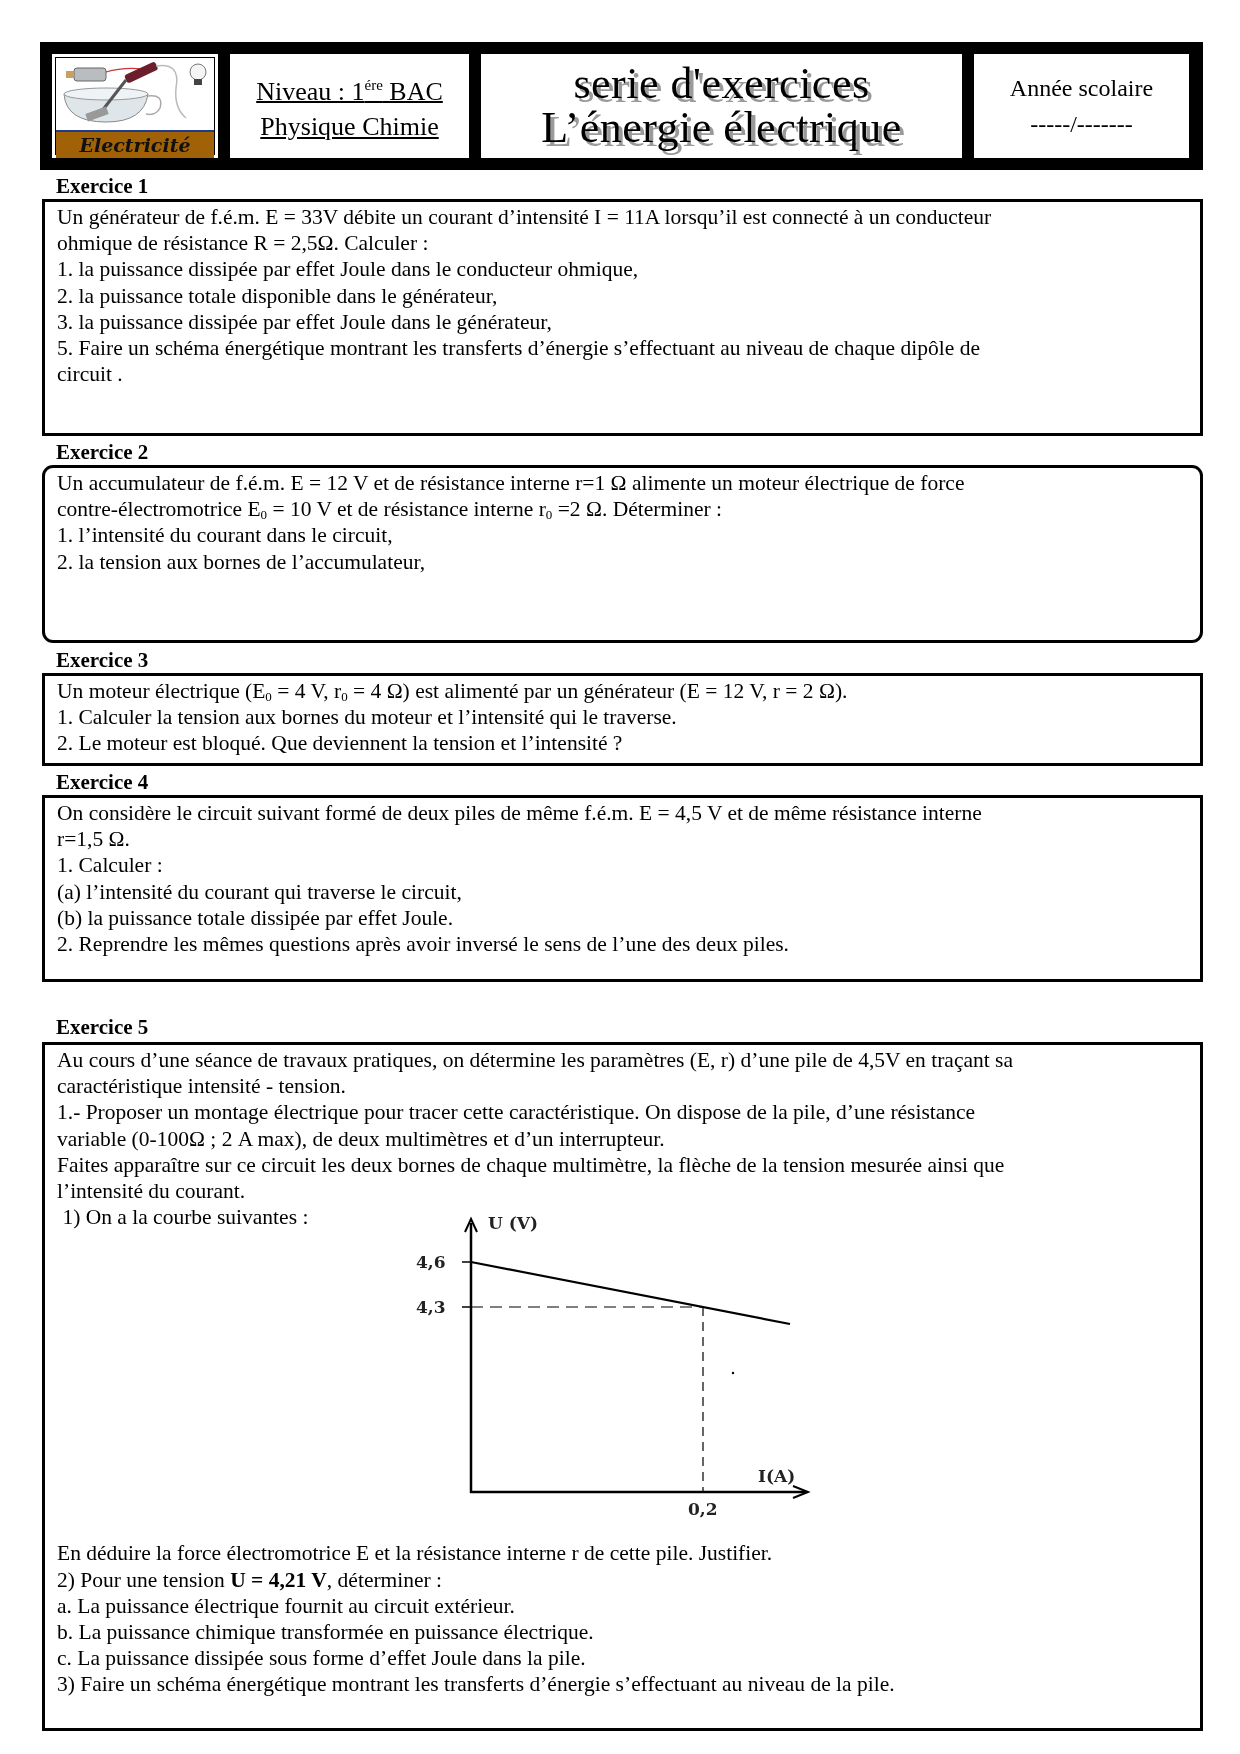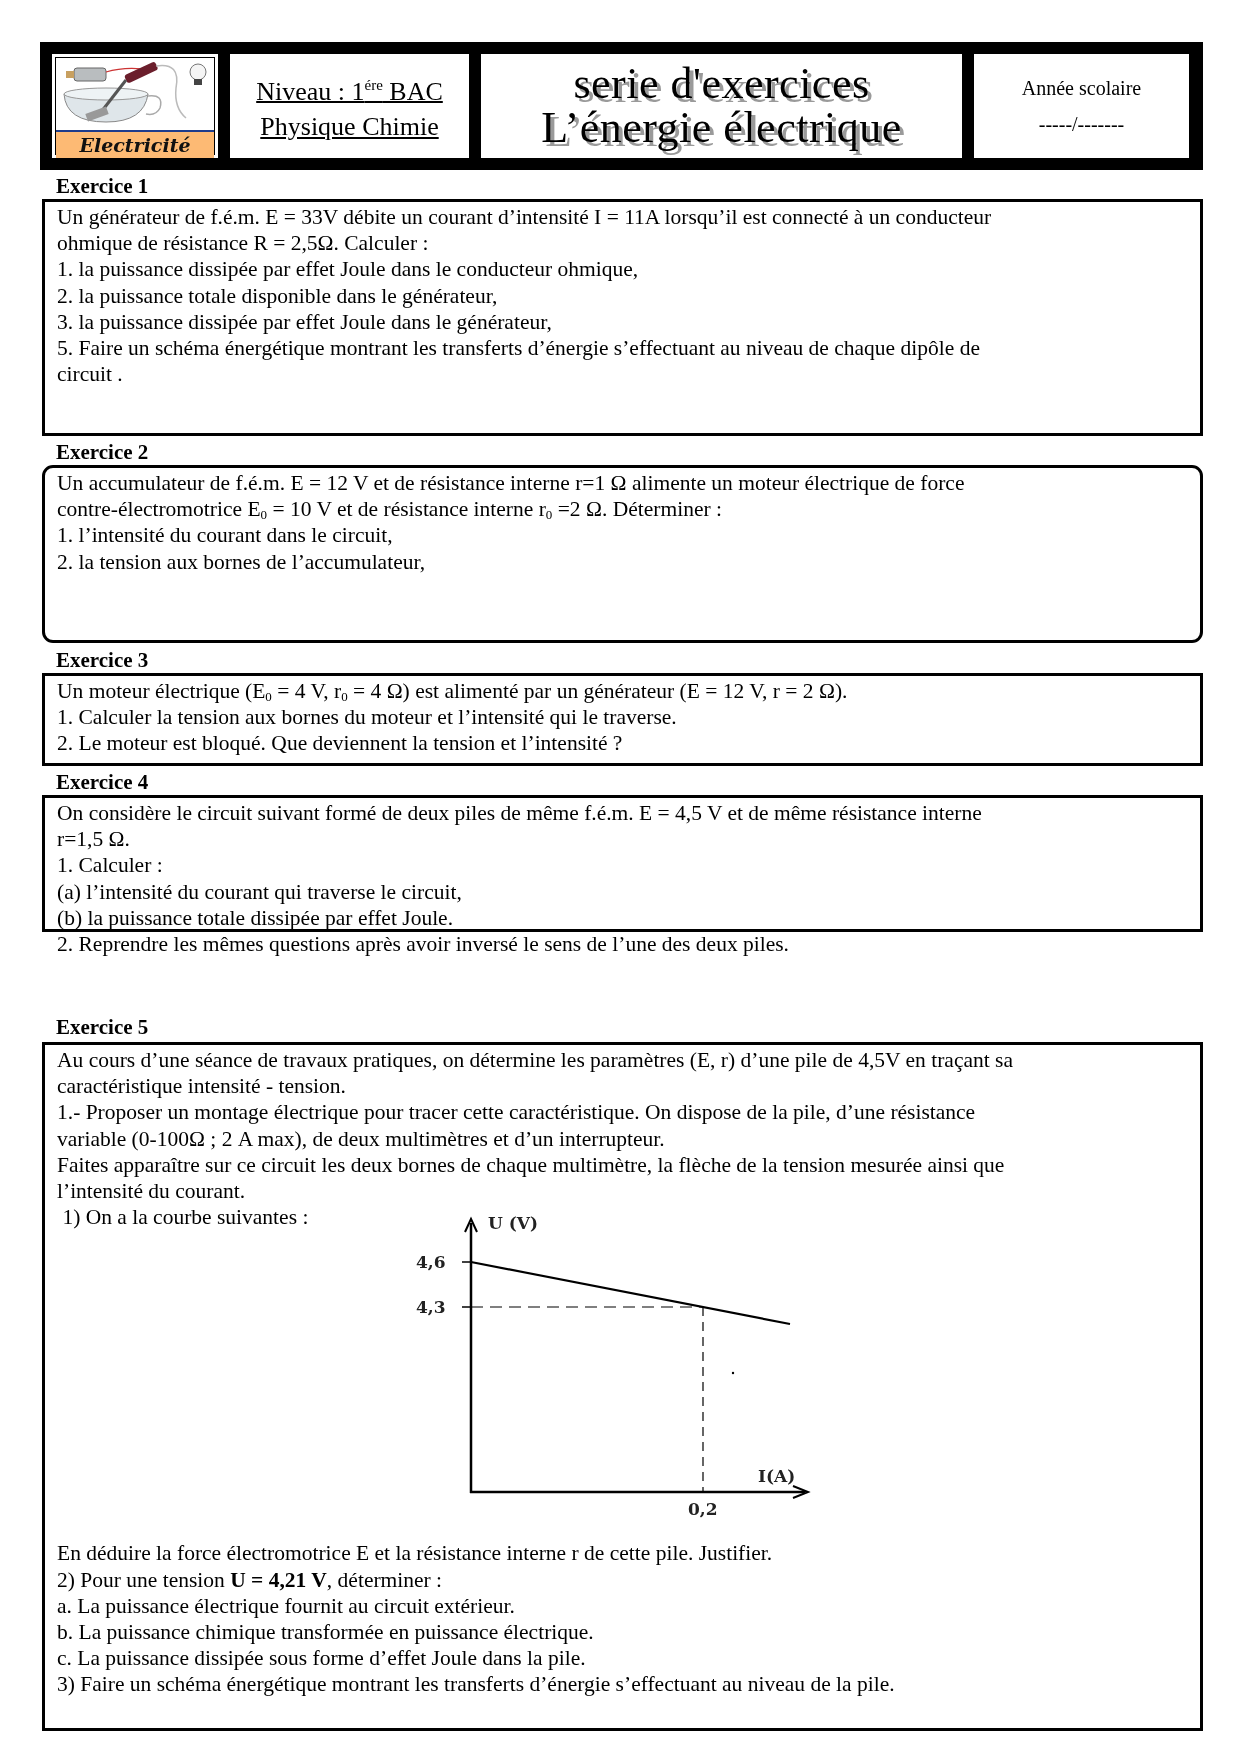--- a/index.html
+++ b/index.html
@@ -4,27 +4,27 @@
 <style>
   html, body { margin:0; padding:0; background:#ffffff; }
   body { width:1240px; height:1754px; position:relative; font-family:"Liberation Serif", serif; color:#000; overflow:hidden; }
 
   
   .header { position:absolute; left:40px; top:42px; width:1163px; height:128px; border:3px solid #000; box-sizing:border-box; background:#000; display:flex; gap:0; }
   .hcell { background:#fff; margin:6px 3px; box-sizing:border-box; border:3px solid #000; display:flex; align-items:center; justify-content:center; flex-direction:column; text-align:center; }
   .hcell.logo { width:172px; margin-left:6px; padding:3px; }
   .hcell.level { width:245px; font-size:26px; line-height:36px;text-decoration:underline; }
   .hcell.title { width:487px; }
-  .hcell.year { width:221px; margin-right:6px; font-size:20px; line-height:36px; }
+  .hcell.year { width:221px; margin-right:6px; font-size:24px; line-height:36px; }
   .level sup { font-size:15px; }
   .title-line { font-size:44px; line-height:44px; text-shadow:4px 4px 0 #9a9a9a; letter-spacing:0.5px; }
 
   .logo-box { width:100%; height:100%; display:flex; flex-direction:column; border:1px solid #000; box-sizing:border-box; }
   .logo-img { flex:1; position:relative; background:#fff; border-bottom:2px solid #1e3c8c; }
-  .logo-caption { height:26px; background:#fdba74; font-family:"DejaVu Serif", serif; font-style:italic; font-weight:bold; font-size:19px; line-height:26px; color:#111; text-align:center; }
+  .logo-caption { height:26px; background:#a16207; font-family:"DejaVu Serif", serif; font-style:italic; font-weight:bold; font-size:19px; line-height:26px; color:#111; text-align:center; }
 
   
   .ex-title { position:absolute; left:56px; font-weight:bold; font-size:21px; line-height:24px; }
   .ex-box { position:absolute; left:42px; width:1161px; border:3px solid #000; box-sizing:border-box; padding:2px 10px 2px 12px; font-size:21.5px; line-height:26.2px; }
   .ex-box p { margin:0; }
   sub { font-size:13px; vertical-align:-3px; line-height:0; }
 
   
   .chart { position:absolute; left:380px; top:1205px; width:460px; height:300px; }
   .chart svg { overflow:visible; }
@@ -94,21 +94,21 @@
 </div>
 
 <div class="ex-title" style="top:648px;">Exercice 3</div>
 <div class="ex-box" style="top:673px; height:93px;">
   <p><span>Un moteur électrique (E</span><sub>0</sub><span> = 4 V, r</span><sub>0</sub><span> = 4 Ω) est alimenté par un générateur (E = 12 V, r = 2 Ω).</span></p>
   <p>1. Calculer la tension aux bornes du moteur et l’intensité qui le traverse.</p>
   <p>2. Le moteur est bloqué. Que deviennent la tension et l’intensité ?</p>
 </div>
 
 <div class="ex-title" style="top:770px;">Exercice 4</div>
-<div class="ex-box" style="top:795px; height:137px;">
+<div class="ex-box" style="top:795px; height:187px;">
   <p>On considère le circuit suivant formé de deux piles de même f.é.m. E = 4,5 V et de même résistance interne</p>
   <p>r=1,5 Ω.</p>
   <p>1. Calculer :</p>
   <p>(a) l’intensité du courant qui traverse le circuit,</p>
   <p>(b) la puissance totale dissipée par effet Joule.</p>
   <p>2. Reprendre les mêmes questions après avoir inversé le sens de l’une des deux piles.</p>
 </div>
 
 <div class="ex-title" style="top:977px;margin-top:38px;">Exercice 5</div>
 <div class="ex-box" style="top:1042px; height:689px;">

